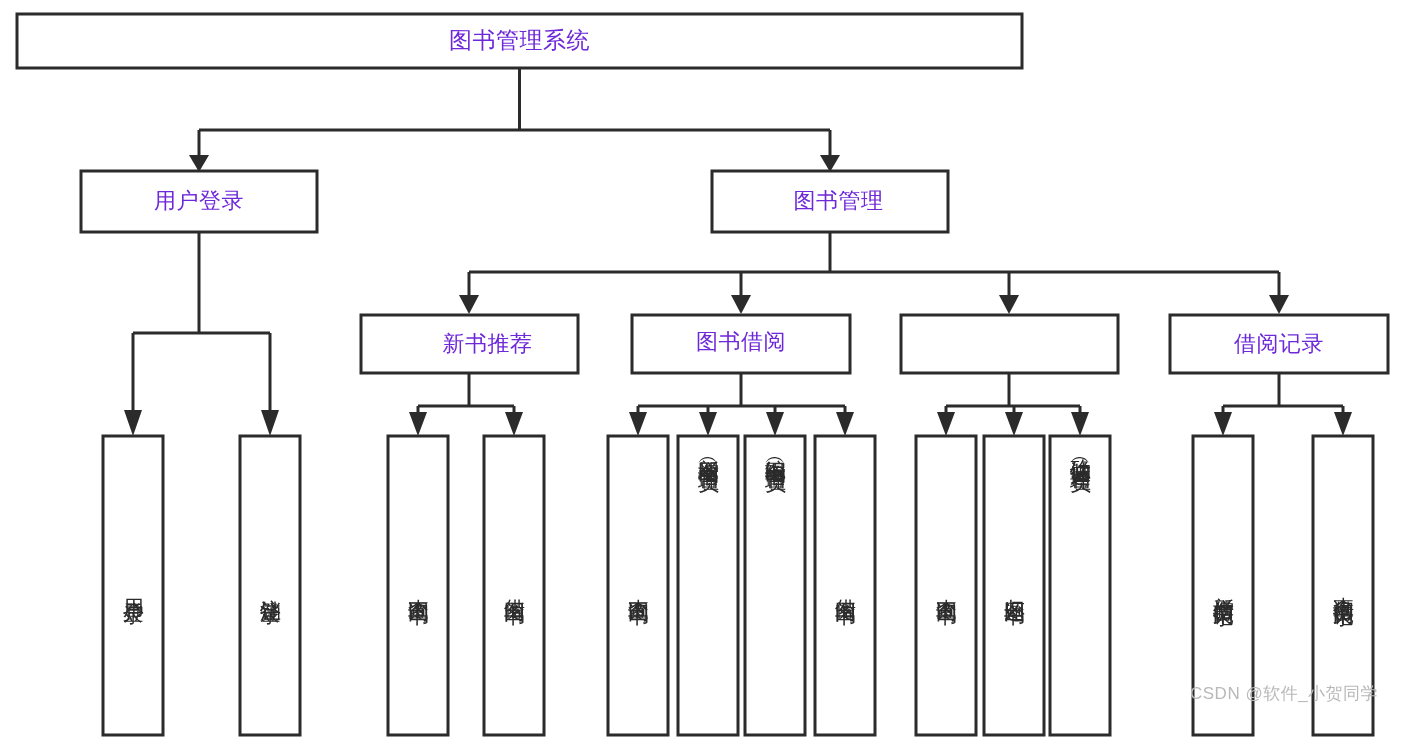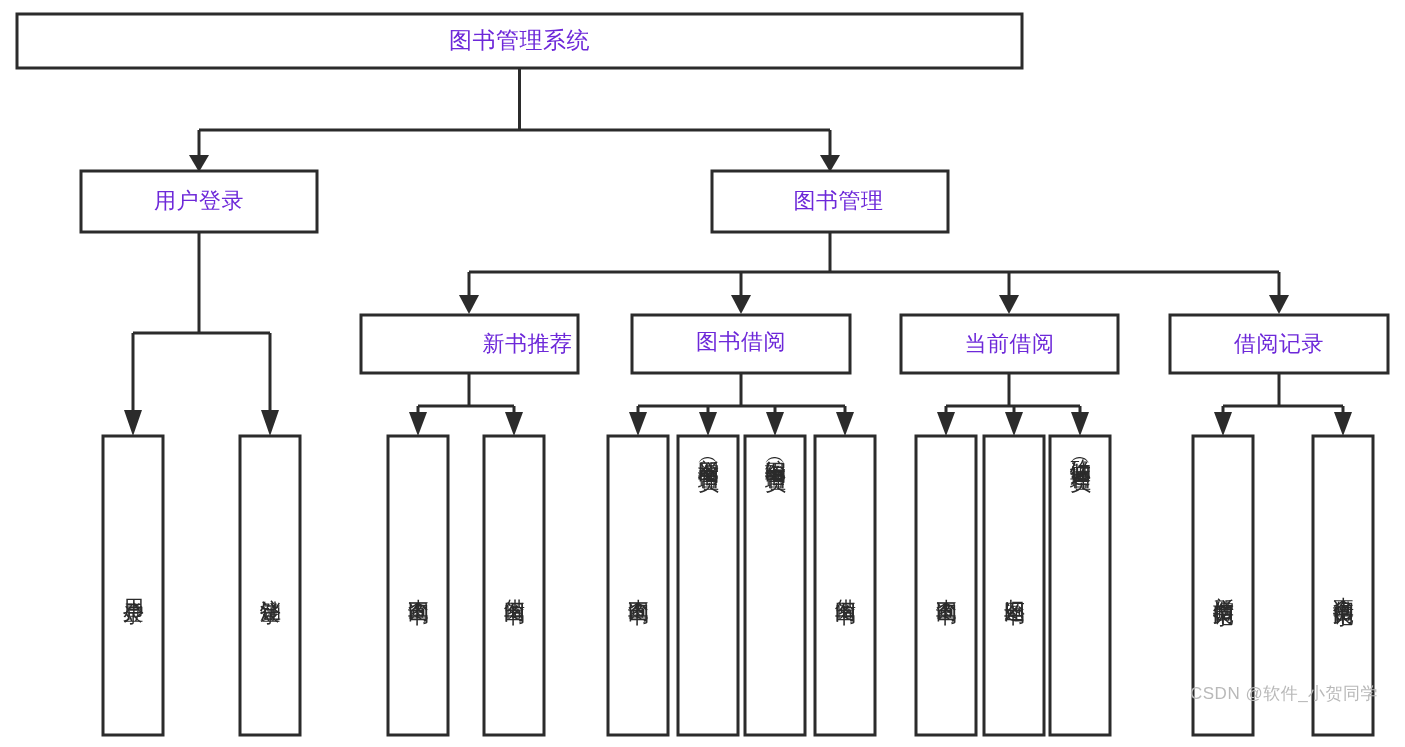--- a/index.html
+++ b/index.html
@@ -194,23 +194,22 @@
       <rect class="node-box" x="1193" y="436" width="60" height="299"></rect>
       <rect class="node-box" x="1313" y="436" width="60" height="299"></rect>
     </g>
   </svg>
 
   <div class="node-label-h" style="left:17px; top:14px; width:1005px; height:54px; font-size:23px;">图书管理系统</div>
 
   <div class="node-label-h" style="left:81px; top:171px; width:236px; height:61px;">用户登录</div>
   <div class="node-label-h" style="left:712px; top:171px; width:253px; height:61px;">图书管理</div>
 
-  <div class="node-label-h" style="left:361px; top:315px; width:253px; height:58px;margin-left:40px;">新书推荐</div>
+  <div class="node-label-h" style="left:361px; top:315px; width:253px; height:58px;">新书推荐</div>
   <div class="node-label-h" style="left:632px; top:315px; width:218px; height:54px;">图书借阅</div>
-  <div class="node-label-h" style="left:901px; top:315px; width:217px; height:58px;">当前借阅</div>
   <div class="node-label-h" style="left:1170px; top:315px; width:218px; height:58px;">借阅记录</div>
 
   <div class="label-cell" style="left:103px; top:436px; width:60px; height:299px;">
     <div class="node-label-v">用户登录</div>
   </div>
   <div class="label-cell" style="left:240px; top:436px; width:60px; height:299px;">
     <div class="node-label-v">注销登录</div>
   </div>
 
   <div class="label-cell" style="left:388px; top:436px; width:60px; height:299px;">

